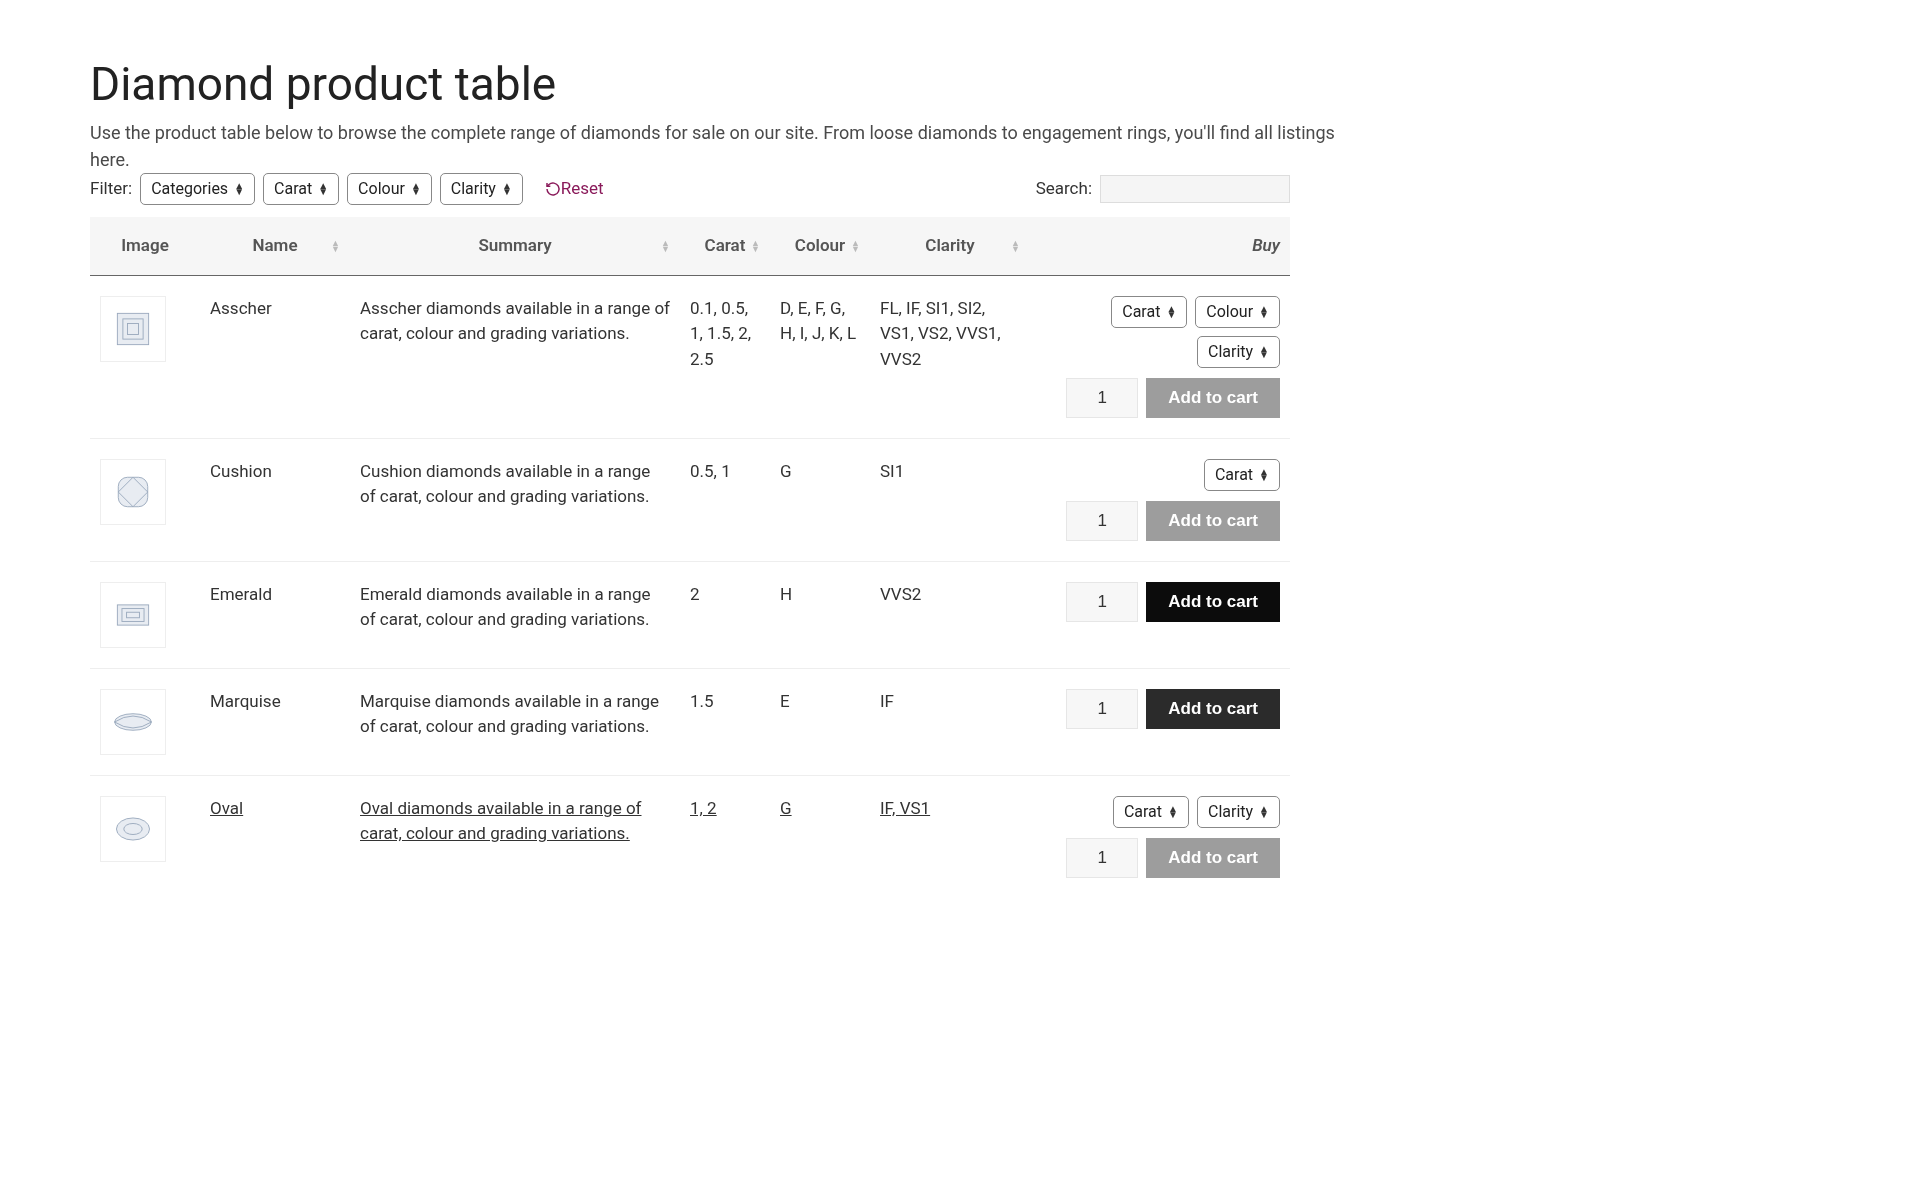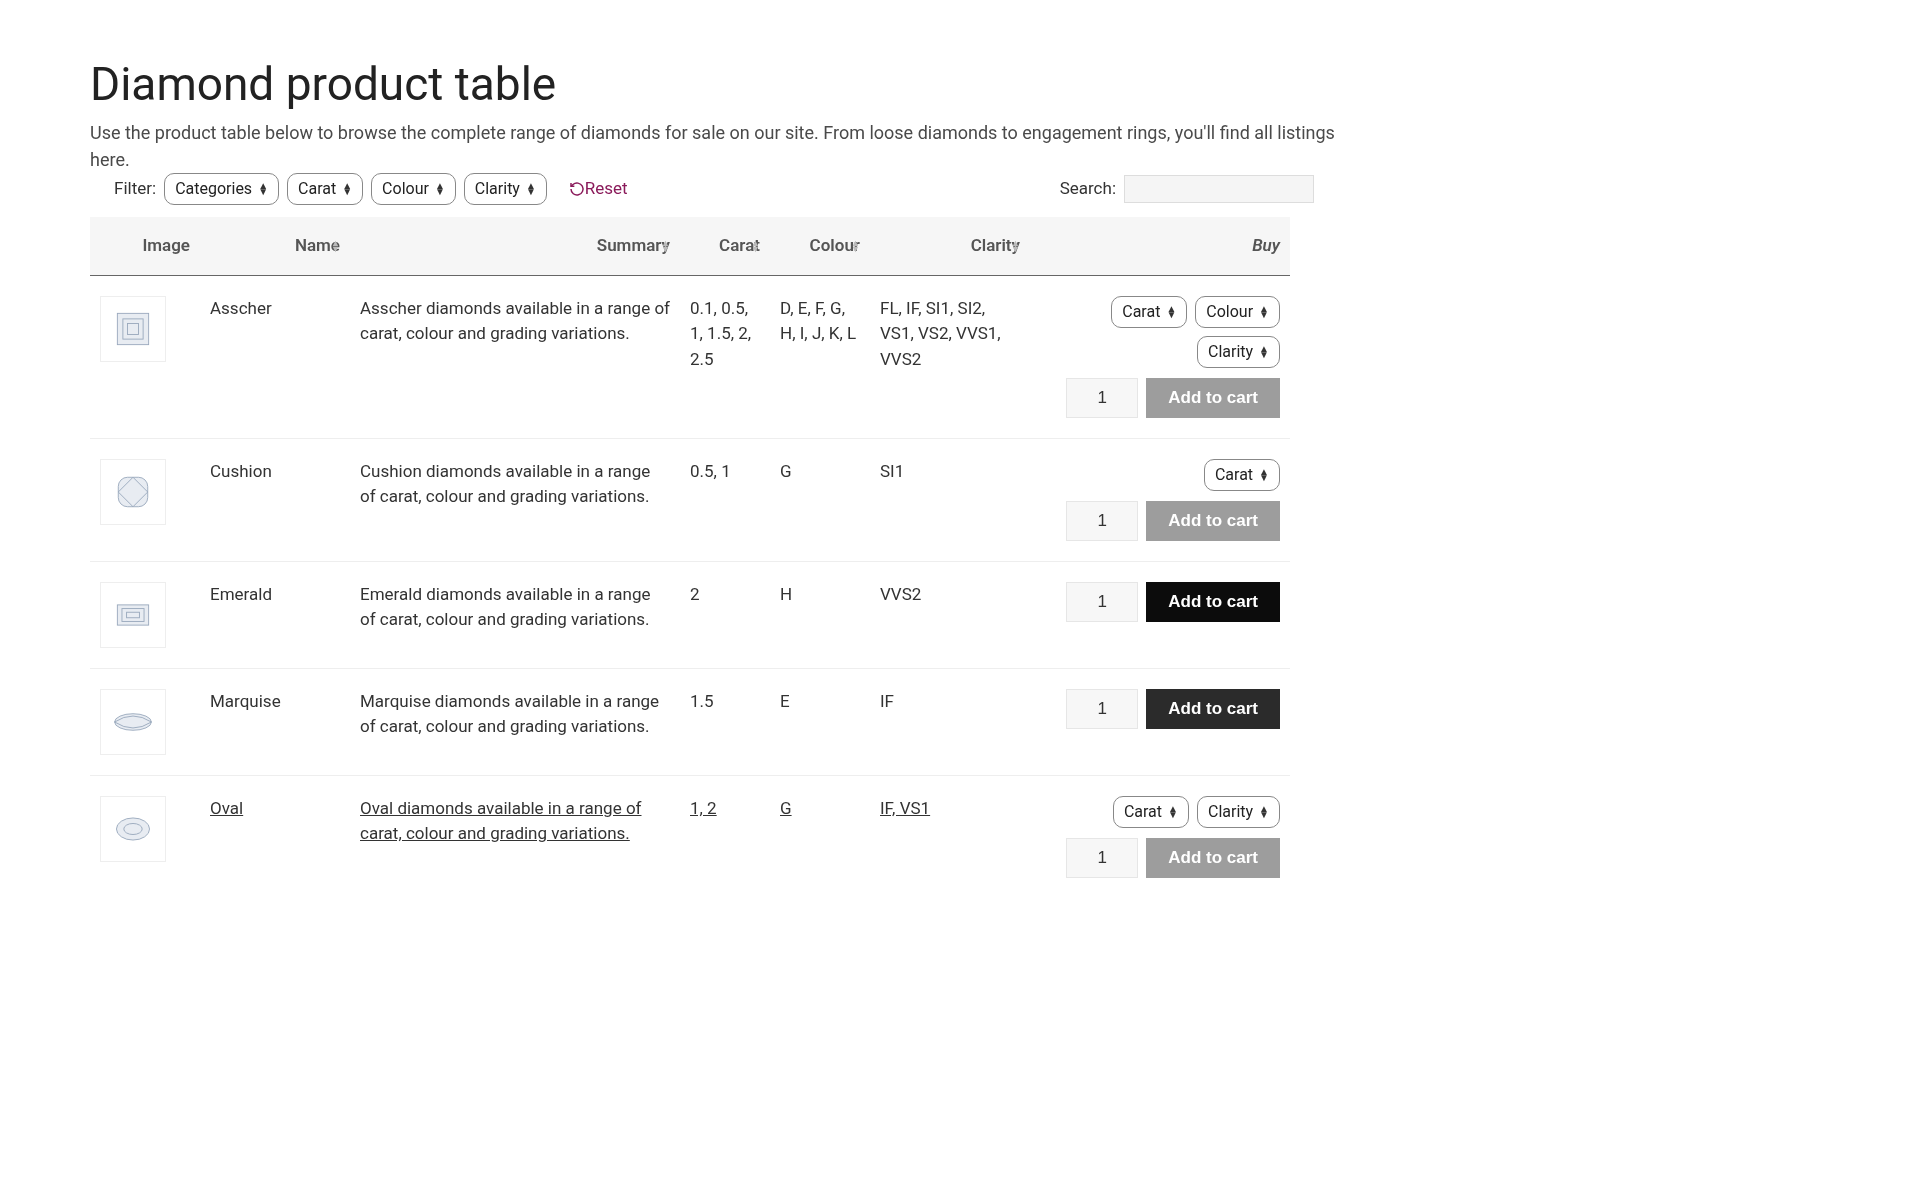--- a/index.html
+++ b/index.html
@@ -20,30 +20,29 @@
     color: #4a4a4a;
     font-size: 18px;
     max-width: 1280px;
   }
   .controls {
     display: flex;
     align-items: center;
     justify-content: space-between;
     margin-bottom: 12px;
     max-width: 1200px;
-    margin-left: 24px;
   }
   .filter-row { display: flex; align-items: center; gap: 8px; }
   .filter-label, .search-label { color: #333; font-size: 17px; }
   .select {
     display: inline-flex;
     align-items: center;
     background: #fff;
     border: 1px solid #888;
-    border-radius: 10px;
+    border-radius: 5px;
     padding: 3px 10px;
     font-size: 16px;
     color: #222;
     cursor: pointer;
     gap: 6px;
   }
   .sort-arrows {
     display: inline-flex;
     flex-direction: column;
     line-height: 6px;
@@ -66,21 +65,21 @@
     height: 28px;
   }
   .search-wrap { display: flex; align-items: center; gap: 8px; }
   table {
     width: 100%;
     max-width: 1200px;
     border-collapse: collapse;
   }
   thead th {
     background: #f6f6f6;
-    text-align: right;
+    text-align: center;
     padding: 16px 10px;
     font-size: 17px;
     font-weight: 600;
     color: #555;
     border-bottom: 1px solid #666;
     position: relative;
   }
   thead th.sortable .col-sort {
     position: absolute;
     right: 10px;

